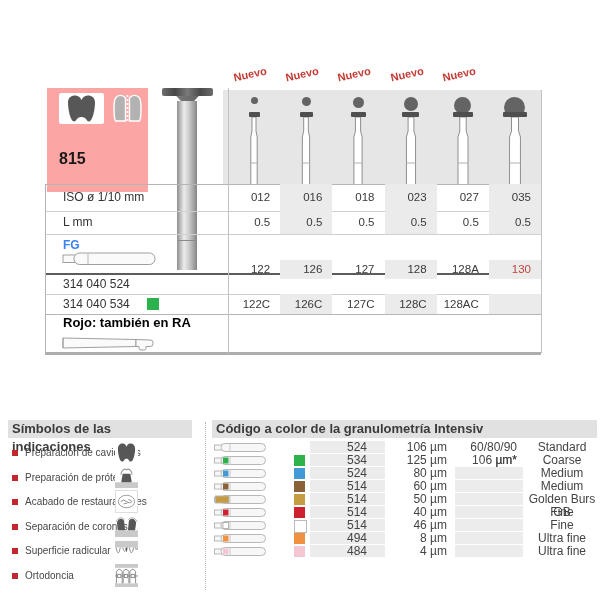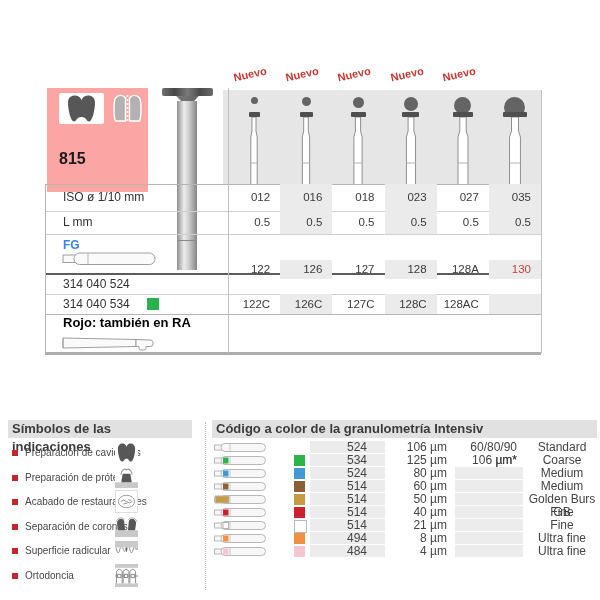--- a/index.html
+++ b/index.html
@@ -337,21 +337,21 @@
     </div>
     <div class="grit-row">
       <div class="g-icon"><svg width="52" height="11" viewBox="0 0 52 11">
     <rect x="0.5" y="3" width="10" height="5" fill="#f7f7f7" stroke="#b8b8b8"></rect>
     <rect x="7" y="1.5" width="44.5" height="8" rx="4" fill="#f7f7f7" stroke="#b8b8b8"></rect>
     <rect x="9" y="2.5" width="5.5" height="6" fill="#fff" stroke="#b5b5b5"></rect>
           <line x1="16" y1="2" x2="16" y2="9.5" stroke="#c8c8c8"></line>
         </svg></div>
       <div class="g-square" style="background:#ffffff;border:1px solid #bbb;"></div>
     <div class="g-code">514</div>
-    <div class="g-size">21 µm</div>
+    <div class="g-size">46 µm</div>
     <div class="g-alt empty"></div>
     <div class="g-label">Fine</div>
     </div>
     <div class="grit-row">
       <div class="g-icon"><svg width="52" height="11" viewBox="0 0 52 11">
     <rect x="0.5" y="3" width="10" height="5" fill="#f7f7f7" stroke="#b8b8b8"></rect>
     <rect x="7" y="1.5" width="44.5" height="8" rx="4" fill="#f7f7f7" stroke="#b8b8b8"></rect>
     <rect x="9" y="2.5" width="5.5" height="6" fill="#f09142"></rect>
           <line x1="16" y1="2" x2="16" y2="9.5" stroke="#c8c8c8"></line>
         </svg></div>

